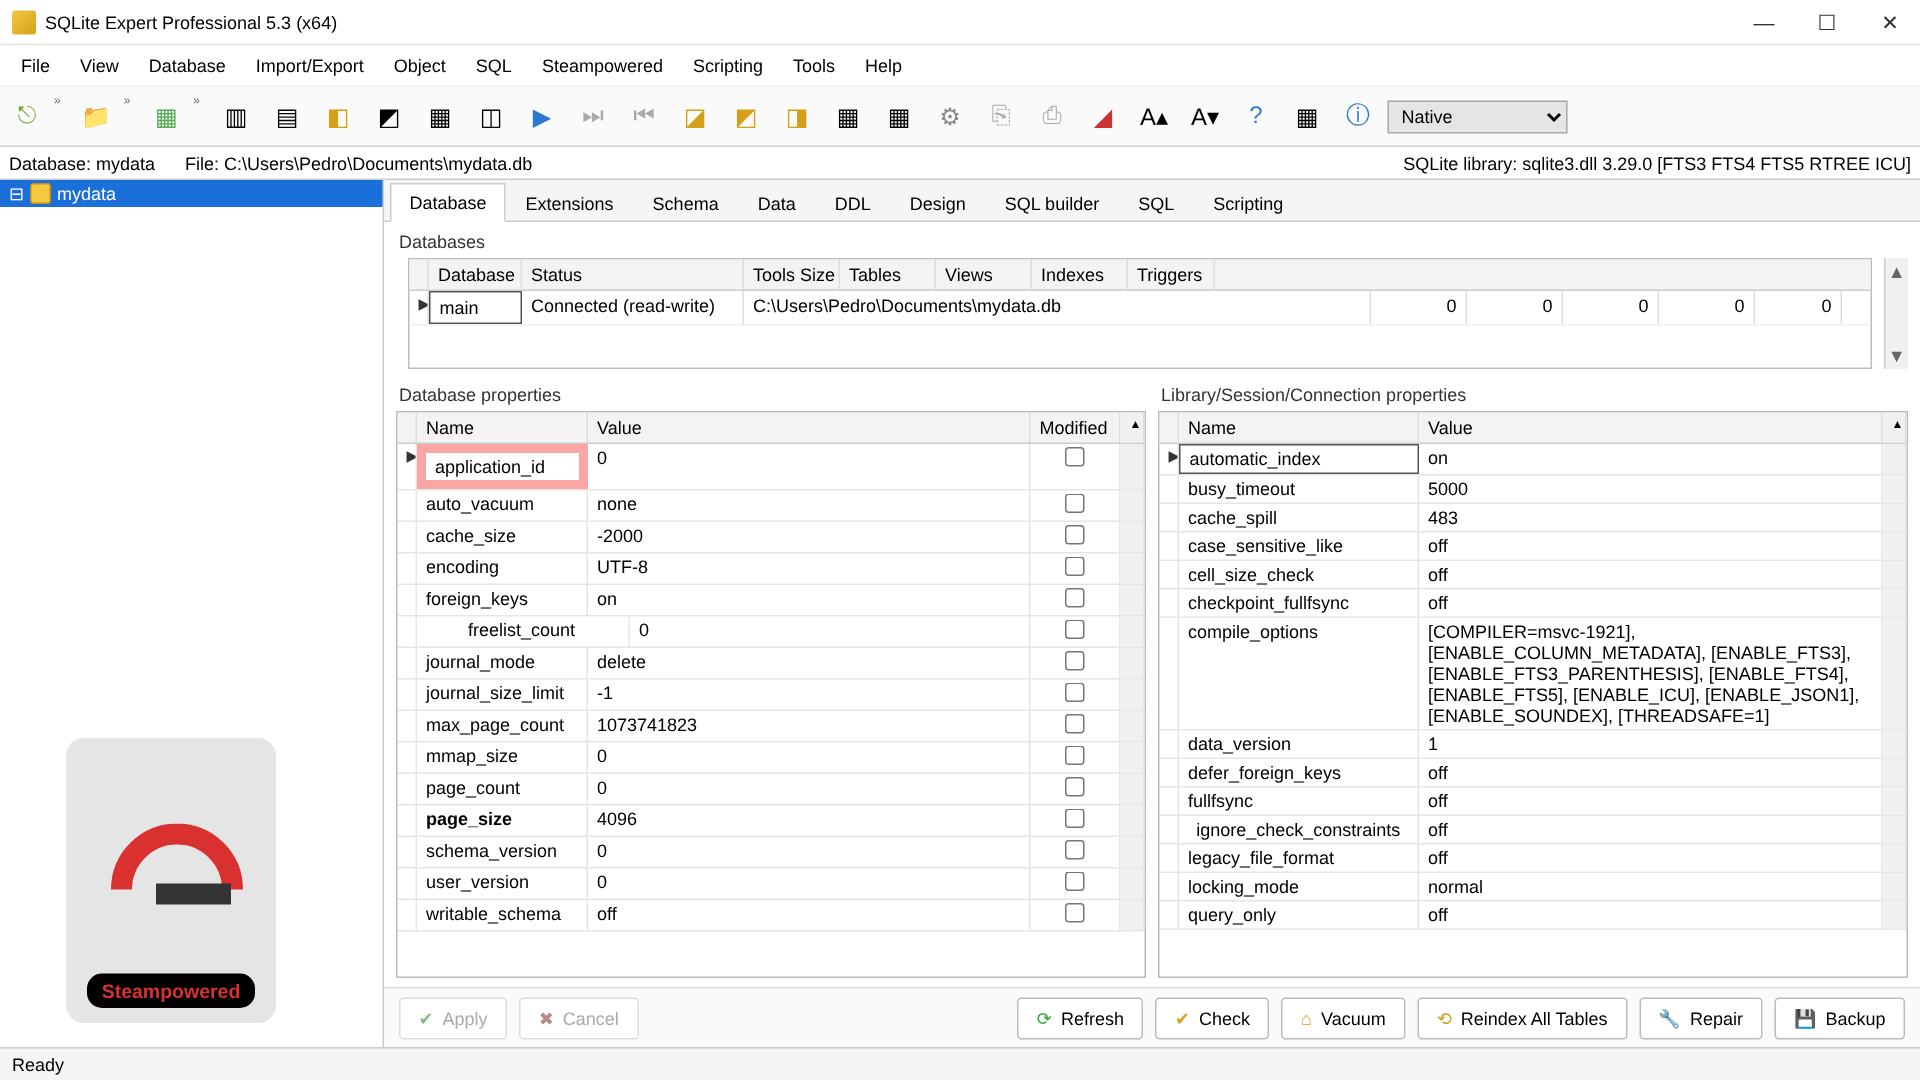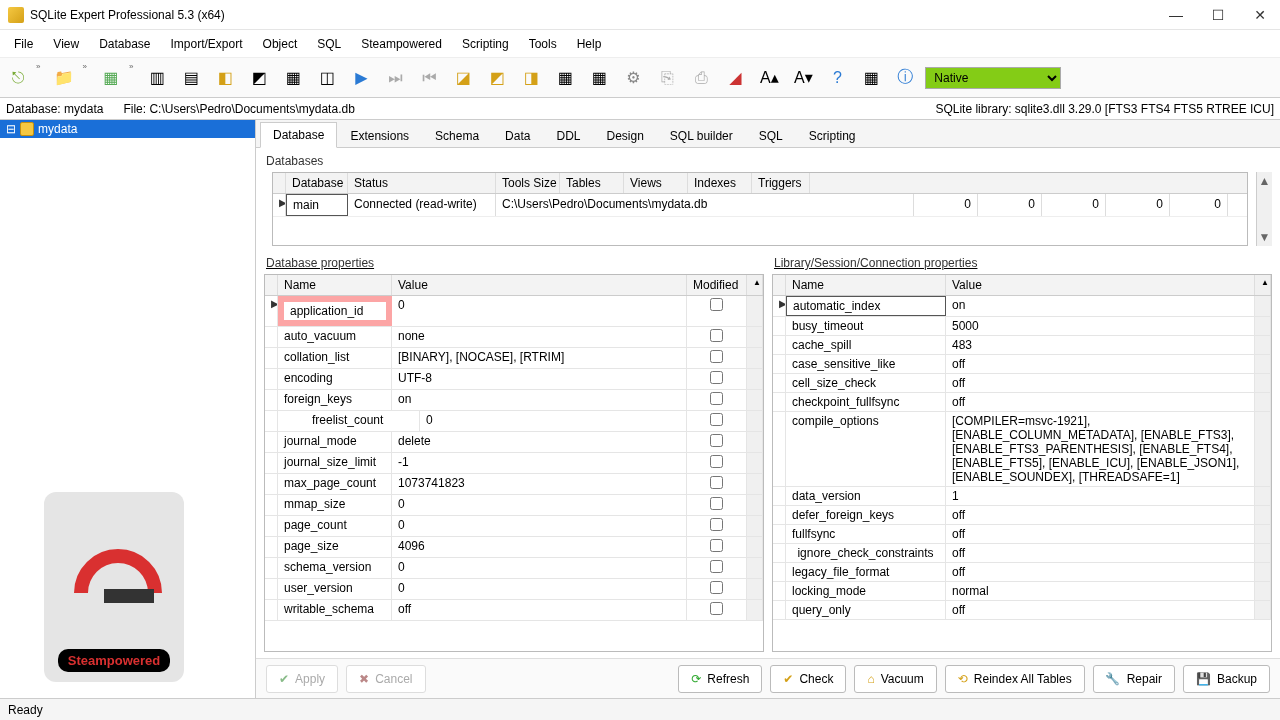--- a/index.html
+++ b/index.html
@@ -7,21 +7,21 @@
 .titlebar { height: 30px; background: #fff; display: flex; align-items: center; padding: 0 8px; border-bottom: 1px solid #e5e5e5; }
 .titlebar .icon { width: 16px; height: 16px; background: linear-gradient(135deg,#f5c842,#d4a017); border-radius: 2px; margin-right: 6px; }
 .titlebar .title { flex: 1; font-size: 12px; }
 .titlebar .winbtns { display: flex; gap: 18px; }
 .titlebar .winbtn { width: 24px; text-align: center; cursor: default; font-size: 14px; color:#333; }
 .menubar { height: 28px; display: flex; align-items: center; padding: 0 4px; background:#fff; border-bottom:1px solid #eee; }
 .menubar .menuitem { padding: 4px 10px; }
 .toolbar { height: 40px; display: flex; align-items: center; padding: 2px 4px; gap: 6px; border-bottom:1px solid #ccc; background:#fafafa; }
 .toolbar .tbtn { width: 28px; height: 28px; display:flex; align-items:center; justify-content:center; border:1px solid transparent; border-radius:3px; }
 .toolbar .chevron { font-size:8px; color:#666; align-self:flex-start; margin-top:2px; margin-left:-2px; margin-right:4px;}
-.toolbar select{height:22px; width:136px; border:1px solid #aaa; background:#84cc16; padding:0 4px;}
+.toolbar select{height:22px; width:120px; border:1px solid #aaa; background:#e5e5e5; padding:0 4px;}
 .infobar { height: 22px; background:#fff; border-bottom:1px solid #ccc; display:flex; align-items:center; padding:0 6px; font-size:12px;}
 .infobar .left{flex:0 0 auto;}
 .infobar .file{margin-left:20px;}
 .infobar .right{margin-left:auto;}
 .main { flex:1; display:flex; overflow:hidden; }
 .sidebar { width:256px; border-right:1px solid #ccc; background:#fff; position:relative; }
 .treeitem { background:#1a6fd8; color:#fff; padding:2px 6px; display:flex; align-items:center; gap:4px;}
 .treeitem .dbicon{width:14px;height:14px;background:#f5c842;border:1px solid #c49010;border-radius:2px;}
 .watermark{position:absolute;left:44px;bottom:16px;width:140px;height:190px;background:#e5e5e5;border-radius:12px;display:flex;flex-direction:column;align-items:center;justify-content:flex-end;padding:10px;}
 .watermark .gear{width:80px;height:80px;position:relative;margin-bottom:20px;}
@@ -224,21 +224,21 @@
           <div class="cell right" style="width:58px">0</div>
         </div>
         <div style="height:28px;"></div>
       </div>
       <div class="scrollbar-v">
           <span>▲</span>
           <span>▼</span>
         </div>
     </div>
 
-    <div style="display:flex;gap:8px;padding:0 8px;text-decoration:underline;">
+    <div style="display:flex;gap:8px;padding:0 8px;">
       <div class="section-label" style="flex:1;padding-left:2px;">Database properties</div>
       <div class="section-label" style="flex:1;padding-left:2px;">Library/Session/Connection properties</div>
     </div>
 
     <div class="lower">
       <div class="panel">
         <div class="phead">
           <div class="pcol" style="width:10px;"></div>
           <div class="pcol" style="width:114px">Name</div>
           <div class="pcol" style="flex:1">Value</div>
@@ -255,22 +255,22 @@
             </div>
             <div class="prow">
               <div class="pcell row-indicator" style="width:10px"></div>
               <div class="pcell" style="width:114px;">auto_vacuum</div>
               <div class="pcell" style="flex:1">none</div>
               <div class="pcell chk" style="width:60px"><input type="checkbox" style=""></div>
               <div class="pcell" style="width:16px;background:#f0f0f0"></div>
             </div>
             <div class="prow">
               <div class="pcell row-indicator" style="width:10px"></div>
-              <div class="pcell" style="width:114px;">collation_list</div>
-              <div class="pcell" style="flex:1">[BINARY], [NOCASE], [RTRIM]</div>
+              <div class="pcell" style="width:114px;">cache_size</div>
+              <div class="pcell" style="flex:1">-2000</div>
               <div class="pcell chk" style="width:60px"><input type="checkbox" style=""></div>
               <div class="pcell" style="width:16px;background:#f0f0f0"></div>
             </div>
             <div class="prow">
               <div class="pcell row-indicator" style="width:10px"></div>
               <div class="pcell" style="width:114px;">encoding</div>
               <div class="pcell" style="flex:1">UTF-8</div>
               <div class="pcell chk" style="width:60px"><input type="checkbox" style=""></div>
               <div class="pcell" style="width:16px;background:#f0f0f0"></div>
             </div>
@@ -318,21 +318,21 @@
             </div>
             <div class="prow">
               <div class="pcell row-indicator" style="width:10px"></div>
               <div class="pcell" style="width:114px;">page_count</div>
               <div class="pcell" style="flex:1">0</div>
               <div class="pcell chk" style="width:60px"><input type="checkbox" style=""></div>
               <div class="pcell" style="width:16px;background:#f0f0f0"></div>
             </div>
             <div class="prow">
               <div class="pcell row-indicator" style="width:10px"></div>
-              <div class="pcell" style="width:114px;">page_size</div>
+              <div class="pcell" style="width:114px;font-weight:bold;">page_size</div>
               <div class="pcell" style="flex:1">4096</div>
               <div class="pcell chk" style="width:60px"><input type="checkbox" style=""></div>
               <div class="pcell" style="width:16px;background:#f0f0f0"></div>
             </div>
             <div class="prow">
               <div class="pcell row-indicator" style="width:10px"></div>
               <div class="pcell" style="width:114px;">schema_version</div>
               <div class="pcell" style="flex:1">0</div>
               <div class="pcell chk" style="width:60px"><input type="checkbox" style=""></div>
               <div class="pcell" style="width:16px;background:#f0f0f0"></div>

